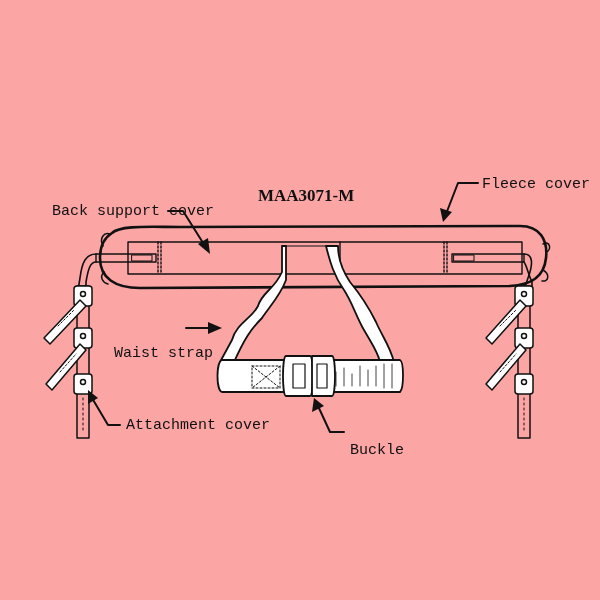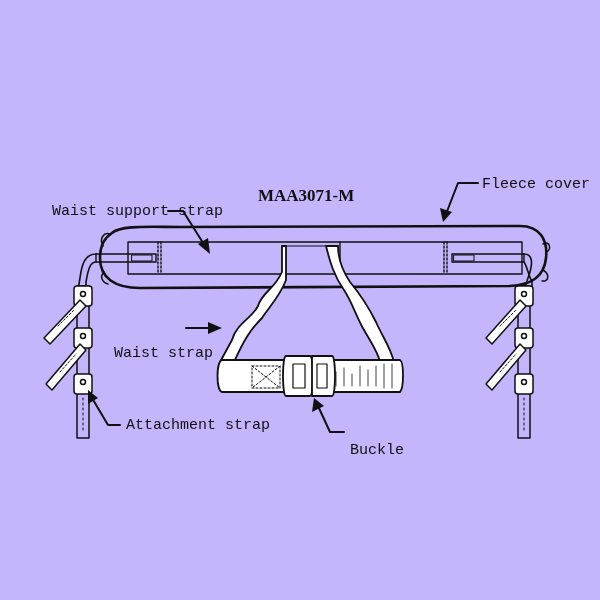--- a/index.html
+++ b/index.html
@@ -1,16 +1,16 @@
 <!DOCTYPE html>
 <html><head>
 <meta charset="utf-8">
 <style>
   html, body { margin: 0; padding: 0; background: #ffffff; }
-  #stage { position: relative; width: 600px; height: 600px; background: #c4b5fd; overflow: hidden; }
+  #stage { position: relative; width: 600px; height: 600px; background: #fca5a5; overflow: hidden; }
   svg { position: absolute; left: 0; top: 0; }
   .label { position: absolute; font-family: Liberation Mono, monospace; font-size: 15px; color: #111; white-space: nowrap; }
   .title { position: absolute; font-family: "Liberation Serif", serif; font-weight: bold; font-size: 17px; color: #111; white-space: nowrap; }
 </style>
 </head>
 <body>
 
 <div id="stage">
 
   <svg width="600" height="600" viewBox="0 0 600 600">
@@ -125,23 +125,23 @@
         <polygon points="443,222 440,208 452,212"></polygon>
         <polygon points="222,328 208,322 208,334"></polygon>
         <polygon points="88,390 88,404 98,398"></polygon>
         <polygon points="314,398 312,412 324,406"></polygon>
       </g>
     </g>
   </svg>
 
   <div class="title" style="left:258px; top:186px;">MAA3071-M</div>
 
-  <div class="label" style="left:52px; top:203px;">Waist support strap</div>
+  <div class="label" style="left:52px; top:203px;">Back support cover</div>
 
   <div class="label" style="left:482px; top:176px;">Fleece cover</div>
 
   <div class="label" style="left:114px; top:320px;margin-top:25px;">Waist strap</div>
 
-  <div class="label" style="left:126px; top:417px;">Attachment strap</div>
+  <div class="label" style="left:126px; top:417px;">Attachment cover</div>
 
   <div class="label" style="left:350px; top:424px;margin-top:18px;">Buckle</div>
 
 </div>
 
 </body></html>

